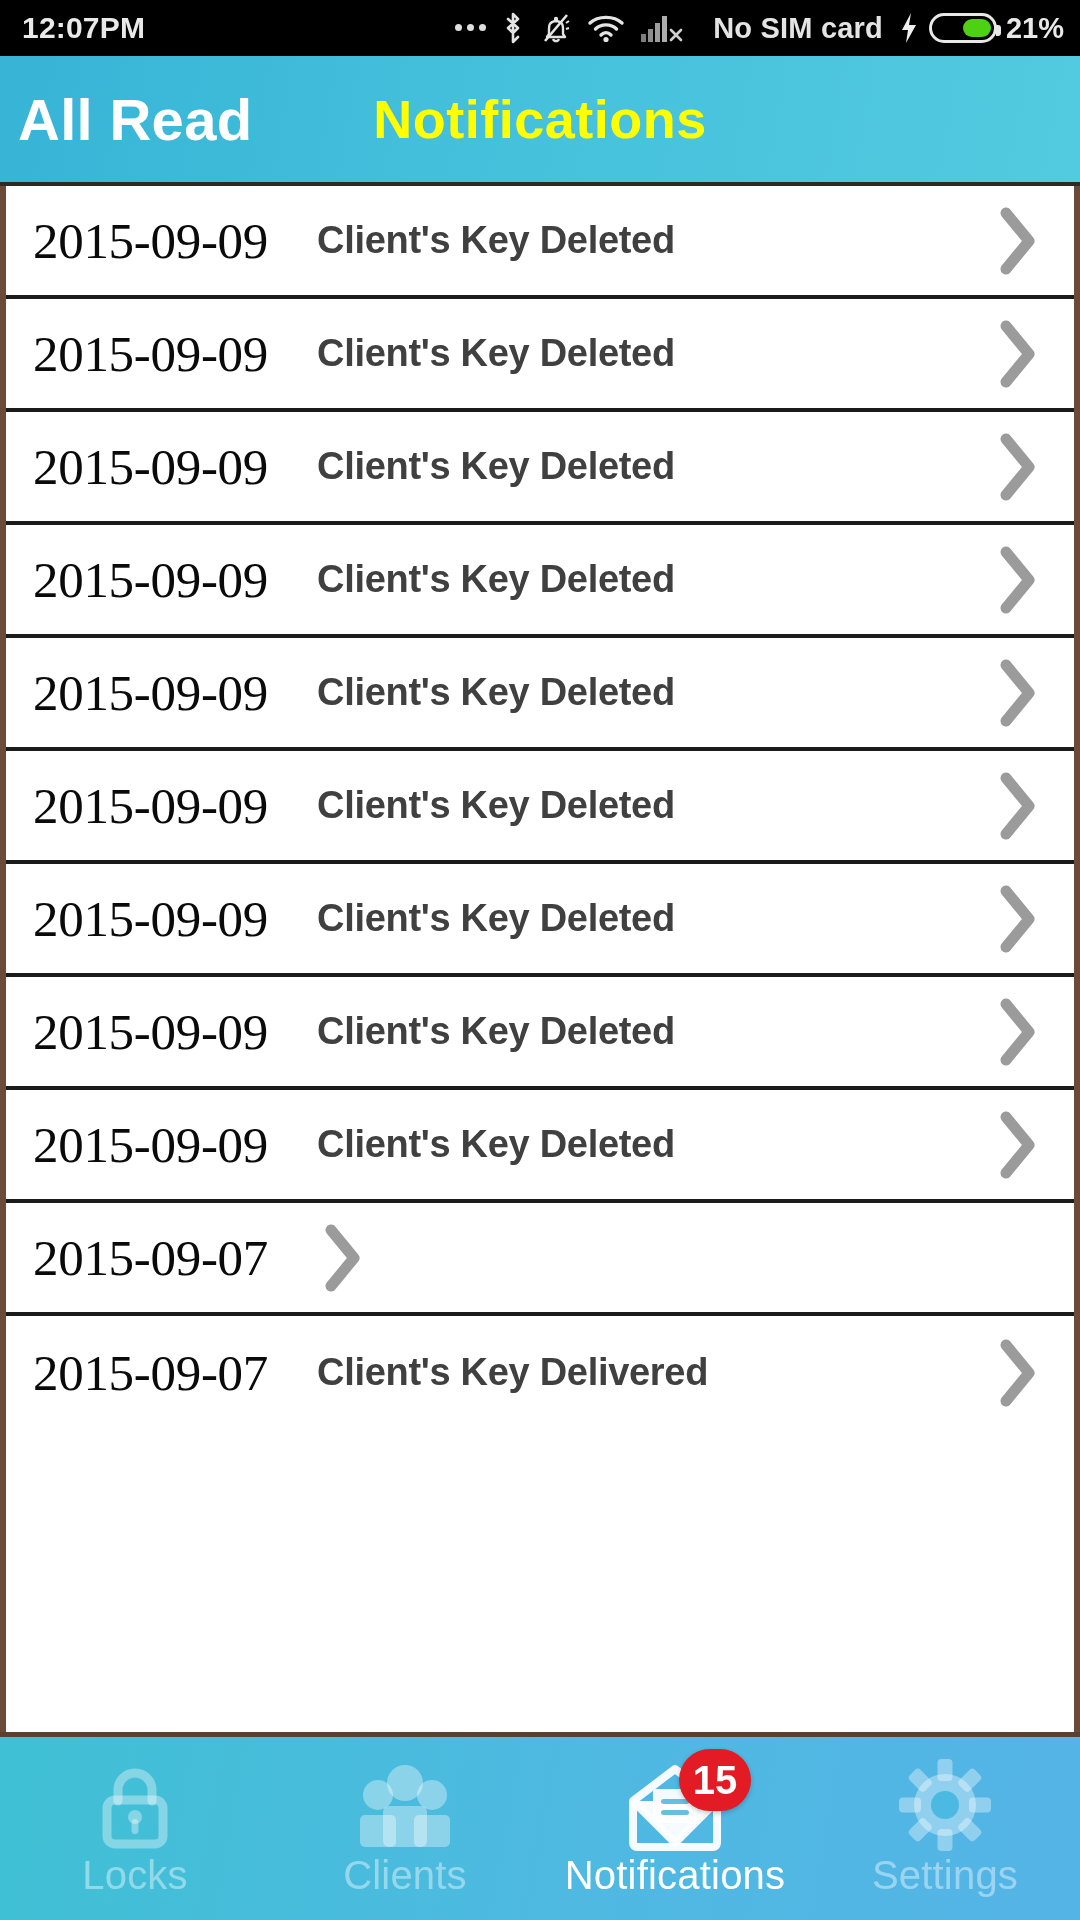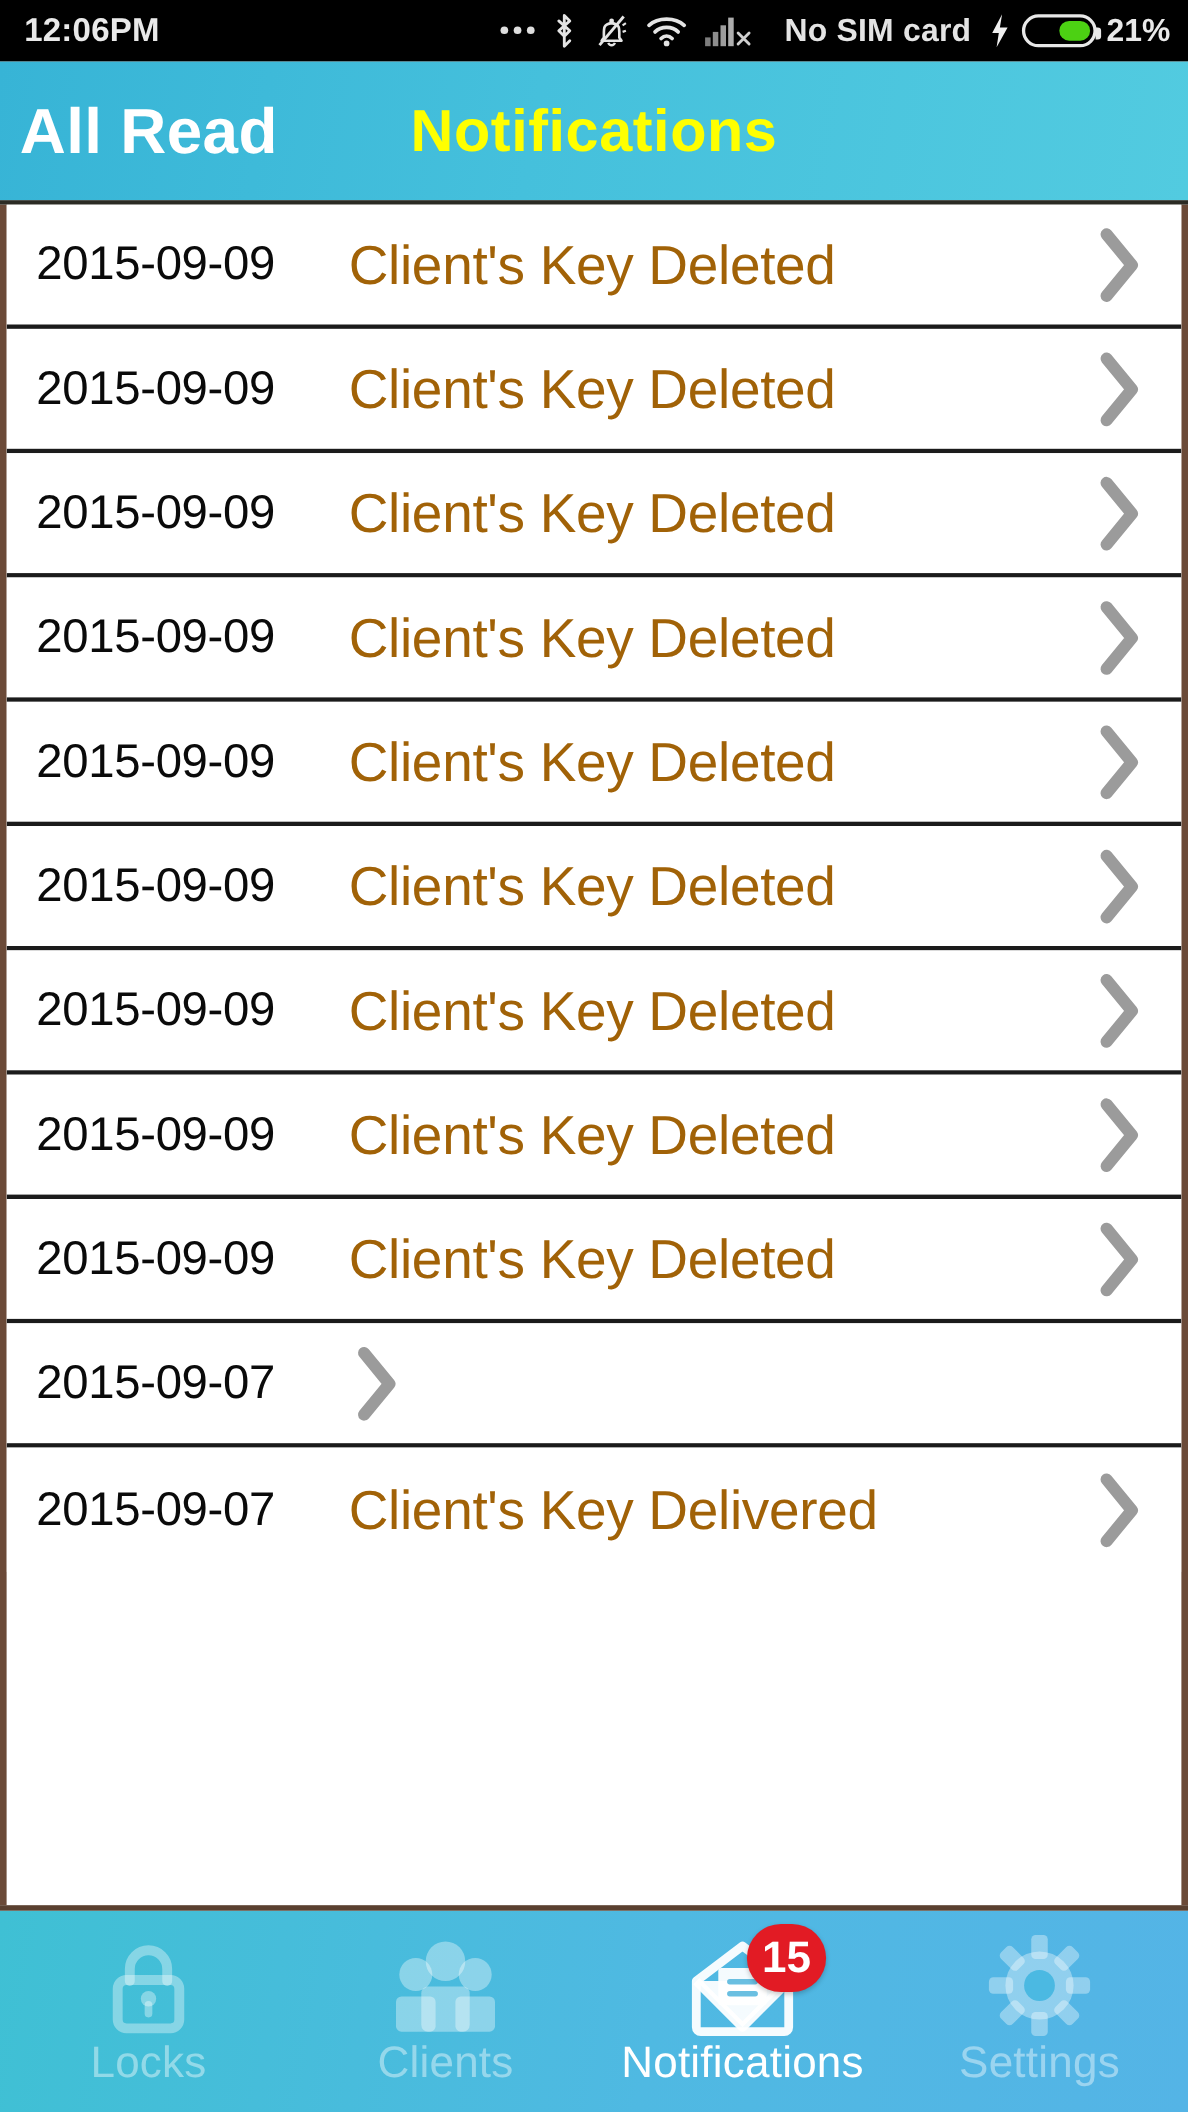--- a/index.html
+++ b/index.html
@@ -56,22 +56,22 @@
   .list {
     flex:1 1 auto; background:#ffffff; overflow:hidden;
     border-left:6px solid #6b4a38; border-right:6px solid #6b4a38;
   }
   .row {
     height:113px; display:flex; align-items:center;
     border-bottom:4px solid #1b1b1b; background:#fff; position:relative;
     padding-left:27px; padding-right:30px;
   }
   .row:last-child { border-bottom:none; }
-  .row-date { font-size:43px; color:#0a0a0a; width:284px; flex:0 0 284px; letter-spacing:-.3px; }
-  .row-msg  { font-size:50px; color:#a16207; flex:1 1 auto; letter-spacing:-.3px; }
+  .row-date { font-size:51px; color:#0a0a0a; width:284px; flex:0 0 284px; letter-spacing:-.3px;font-family:Liberation Serif, serif; }
+  .row-msg  { font-size:38px; color:#404040; flex:1 1 auto; letter-spacing:-.3px;font-weight:bold; }
   .chev { flex:0 0 52px; display:flex; align-items:center; justify-content:center; }
 
   
   .tabbar {
     flex:0 0 188px; height:188px;
     background:linear-gradient(100deg,#3fc0d4 0%,#4fb9e2 55%,#54b4e6 100%);
     display:flex; border-top:5px solid #5a4030;
   }
   .tab {
     flex:1 1 25%; display:flex; flex-direction:column;
@@ -89,21 +89,21 @@
     color:#fff; font-size:40px; font-weight:bold;
     box-shadow:0 2px 5px rgba(0,0,0,.22);
   }
 </style>
 </head>
 <body>
 
 <div class="screen">
 
   <div class="statusbar">
-    <div class="status-time">12:06PM</div>
+    <div class="status-time">12:07PM</div>
     <div class="status-right">
 
       <span class="sb-ico dots">
           <i></i>
           <i></i>
           <i></i>
         </span>
 
       <span class="sb-ico">
         <svg width="24" height="36" viewBox="0 0 24 36">

